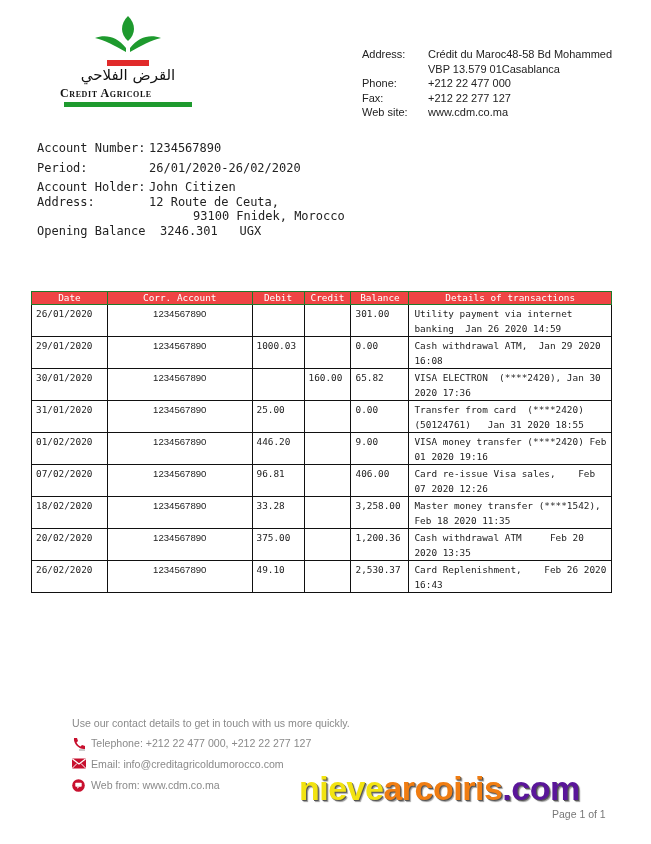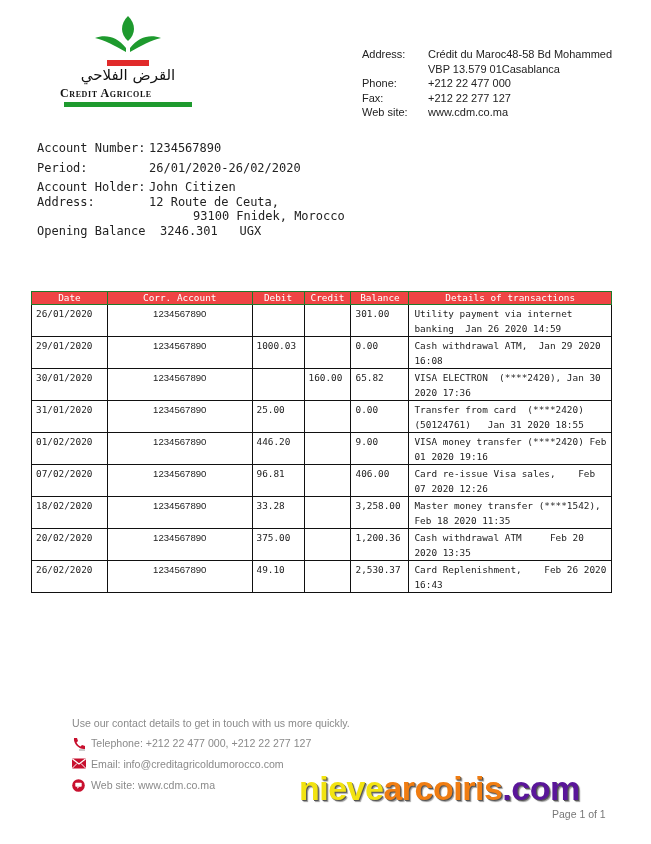--- a/index.html
+++ b/index.html
@@ -231,21 +231,21 @@
     <span>Email: info@creditagricoldumorocco.com</span>
   </div>
   <div class="line">
     <span class="ic ic-web">
       <svg width="13" height="13" viewBox="0 0 13 13">
           <circle cx="6.5" cy="6.5" r="6.3" fill="#c8102e"></circle>
           <rect x="3.3" y="3.8" width="6.4" height="4" rx="0.8" fill="#fff"></rect>
           <path d="M5.5 7.8 L5 9.8 L7.5 7.8 Z" fill="#fff"></path>
         </svg>
     </span>
-    <span>Web site: www.cdm.co.ma</span>
+    <span>Web from: www.cdm.co.ma</span>
   </div>
 </div>
 
 <div class="watermark">
   <span class="w1">nieve</span><span class="w2">arcoiris</span><span class="w3">.com</span>
 </div>
 
 <div class="page-num">Page 1 of 1</div>
 
 </body></html>

